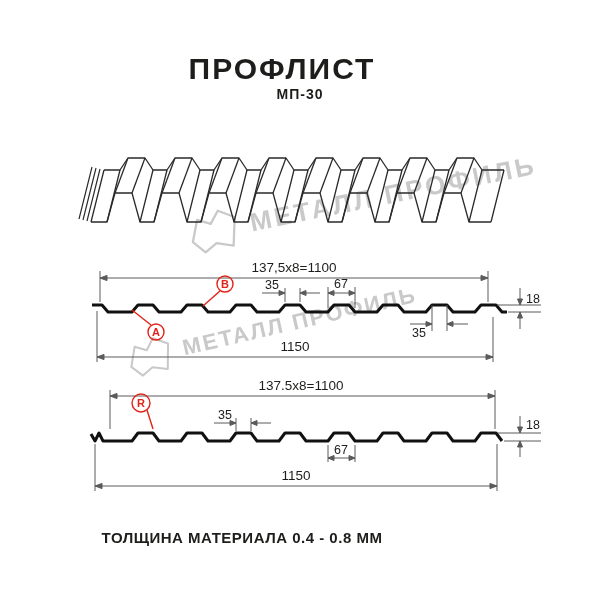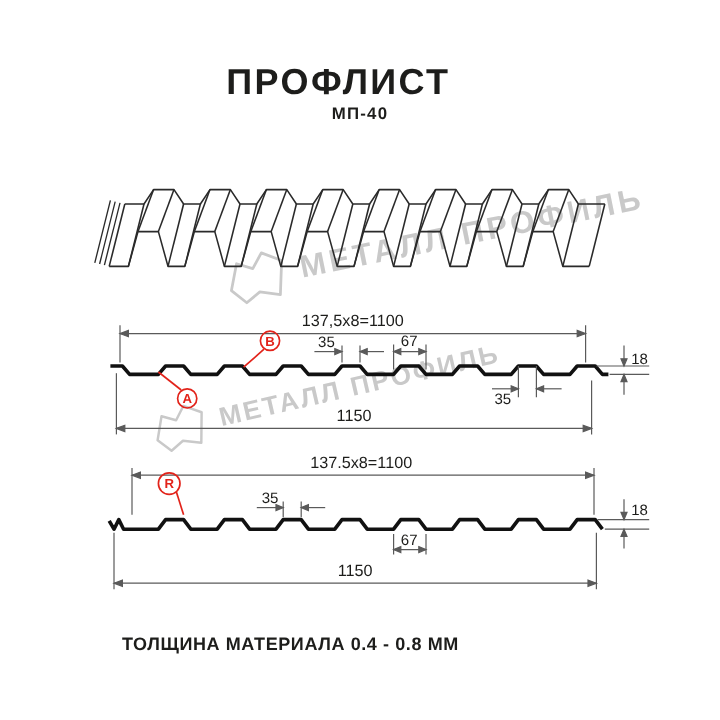--- a/index.html
+++ b/index.html
@@ -45,21 +45,21 @@
 </div>
 
 <div class="watermark wm-2">
   <svg class="wm-logo" width="48" height="41" viewBox="0 0 56 48">
     <path d="M4,32 L13,10 L26,17 L36,5 L52,15 L45,44 L28,38 L15,45 Z" fill="none" stroke="#c9c9c9" stroke-width="2.4" stroke-linejoin="round"></path>
   </svg>
   <span>МЕТАЛЛ ПРОФИЛЬ</span>
 </div>
 
 <div class="page-title">ПРОФЛИСТ</div>
-<div class="page-subtitle">МП-40</div>
+<div class="page-subtitle">МП-30</div>
 <div class="footer-note">ТОЛЩИНА МАТЕРИАЛА 0.4 - 0.8 ММ</div>
 
 <svg class="drawing" width="600" height="600" viewBox="0 0 600 600">
 
   <g id="sheet3d" stroke="#2a2a2a" stroke-width="1.3" fill="none" stroke-linejoin="round">
     <path id="sheet3d-back" d="M104,170 L120,170 L128,158 L145,158 L153,170 L167,170 L175,158 L192,158 L200,170 L214,170 L222,158 L239,158 L247,170 L261,170 L269,158 L286,158 L294,170 L308,170 L316,158 L333,158 L341,170 L355,170 L363,158 L380,158 L388,170 L402,170 L410,158 L427,158 L435,170 L449,170 L457,158 L474,158 L482,170 L504,170"></path>
     <path id="sheet3d-front" d="M91,222 L107,222 L115,193 L132,193 L140,222 L154,222 L162,193 L179,193 L187,222 L201,222 L209,193 L226,193 L234,222 L248,222 L256,193 L273,193 L281,222 L295,222 L303,193 L320,193 L328,222 L342,222 L350,193 L367,193 L375,222 L389,222 L397,193 L414,193 L422,222 L436,222 L444,193 L461,193 L469,222 L491,222"></path>
     <g id="sheet3d-ribs">
         <line x1="120" y1="170" x2="107" y2="222"></line>
         <line x1="128" y1="158" x2="115" y2="193"></line>

